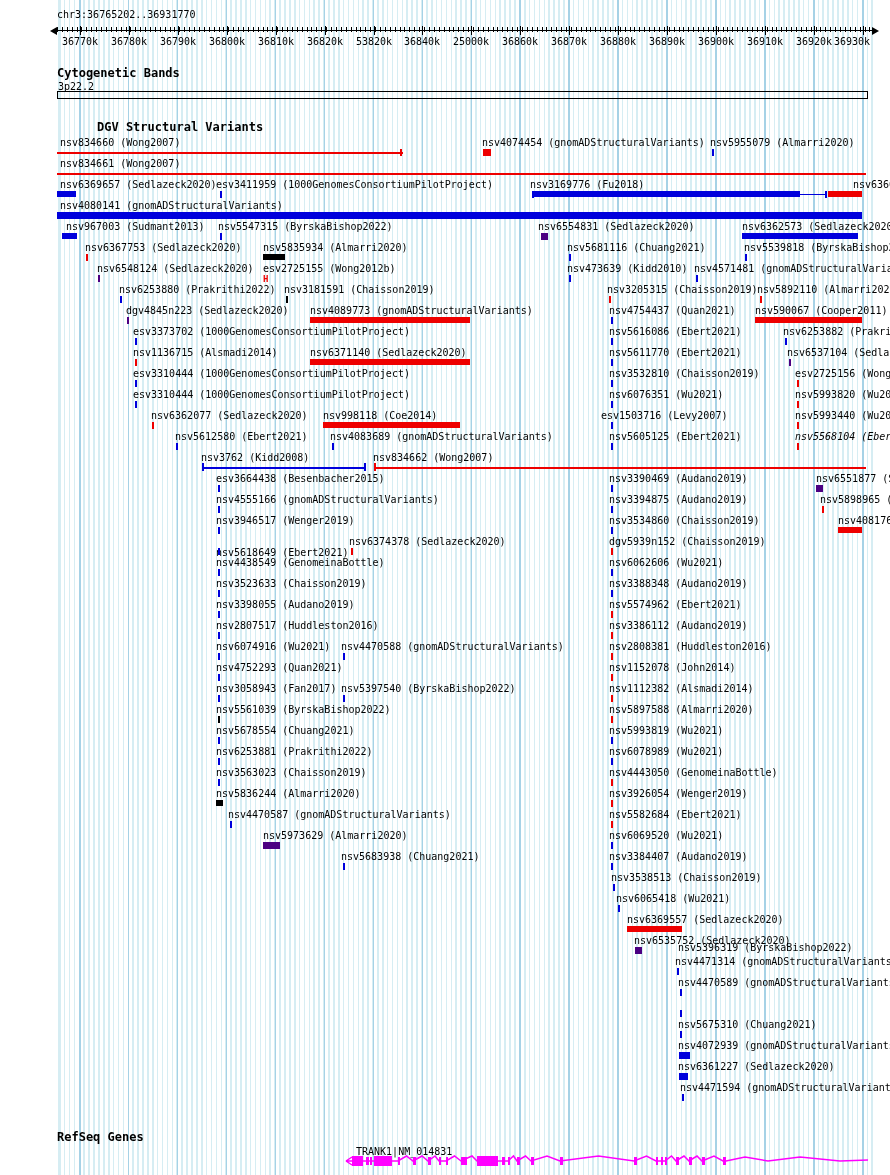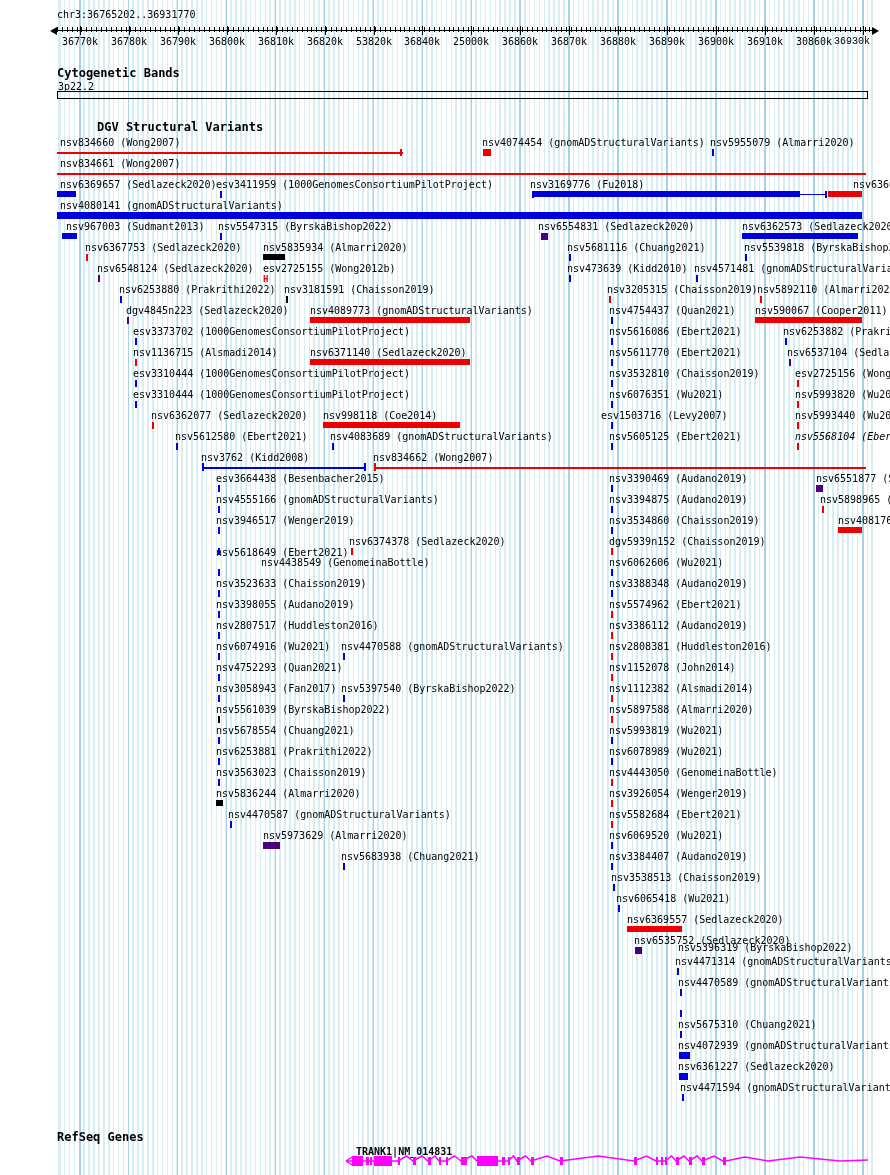--- a/index.html
+++ b/index.html
@@ -232,23 +232,23 @@
         <div class="abs ticklabel" style="left: 551px; top: 36px;">36870k</div>
         <div class="rtick" style="left: 618px; top: 26px; height: 9px; width: 1px;"></div>
         <div class="abs ticklabel" style="left: 600px; top: 36px;">36880k</div>
         <div class="rtick" style="left: 667px; top: 26px; height: 9px; width: 1px;"></div>
         <div class="abs ticklabel" style="left: 649px; top: 36px;">36890k</div>
         <div class="rtick" style="left: 716px; top: 26px; height: 9px; width: 1px;"></div>
         <div class="abs ticklabel" style="left: 698px; top: 36px;">36900k</div>
         <div class="rtick" style="left: 765px; top: 26px; height: 9px; width: 1px;"></div>
         <div class="abs ticklabel" style="left: 747px; top: 36px;">36910k</div>
         <div class="rtick" style="left: 814px; top: 26px; height: 9px; width: 1px;"></div>
-        <div class="abs ticklabel" style="left: 796px; top: 36px;">30860k</div>
+        <div class="abs ticklabel" style="left: 796px; top: 36px;">36920k</div>
         <div class="rtick" style="left: 863px; top: 26px; height: 9px; width: 1px;"></div>
-        <div class="abs ticklabel" style="left: 834px; top: 36px; font-family: Liberation Mono, monospace;">36930k</div>
+        <div class="abs ticklabel" style="left: 834px; top: 36px;">36930k</div>
       </div>
   </div>
 
   <div class="abs title" style="left:57px;top:67px;">Cytogenetic Bands</div>
   <div class="abs plain" style="left:58px;top:81px;">3p22.2</div>
   <div id="cytoband-bar"></div>
 
   <div class="abs title" style="left:57px;top:121px;margin-left:40px;">DGV Structural Variants</div>
   <div id="dgv-track">
       <div class="abs vlabel" style="left: 60px; top: 137px;">nsv834660 (Wong2007)</div>
@@ -379,21 +379,21 @@
       <div class="abs vlabel" style="left: 609px; top: 515px;">nsv3534860 (Chaisson2019)</div>
       <div class="marker" style="left: 611px; top: 527px; width: 2px; height: 7px; background: rgb(0, 0, 220);"></div>
       <div class="abs vlabel" style="left: 838px; top: 515px;">nsv408176</div>
       <div class="marker" style="left: 838px; top: 527px; width: 24px; height: 6px; background: rgb(238, 0, 0);"></div>
       <div class="abs vlabel" style="left: 216px; top: 547px;">nsv5618649 (Ebert2021)</div>
       <div class="marker" style="left: 218px; top: 548px; width: 2px; height: 7px; background: rgb(0, 0, 220);"></div>
       <div class="abs vlabel" style="left: 349px; top: 536px;">nsv6374378 (Sedlazeck2020)</div>
       <div class="marker" style="left: 351px; top: 548px; width: 2px; height: 7px; background: rgb(238, 0, 0);"></div>
       <div class="abs vlabel" style="left: 609px; top: 536px;">dgv5939n152 (Chaisson2019)</div>
       <div class="marker" style="left: 611px; top: 548px; width: 2px; height: 7px; background: rgb(238, 0, 0);"></div>
-      <div class="abs vlabel" style="left: 216px; top: 557px; margin-left: 45px;">nsv4438549 (GenomeinaBottle)</div>
+      <div class="abs vlabel" style="left: 216px; top: 557px;">nsv4438549 (GenomeinaBottle)</div>
       <div class="marker" style="left: 218px; top: 569px; width: 2px; height: 7px; background: rgb(0, 0, 220);"></div>
       <div class="abs vlabel" style="left: 609px; top: 557px;">nsv6062606 (Wu2021)</div>
       <div class="marker" style="left: 611px; top: 569px; width: 2px; height: 7px; background: rgb(0, 0, 220);"></div>
       <div class="abs vlabel" style="left: 216px; top: 578px;">nsv3523633 (Chaisson2019)</div>
       <div class="marker" style="left: 218px; top: 590px; width: 2px; height: 7px; background: rgb(0, 0, 220);"></div>
       <div class="abs vlabel" style="left: 609px; top: 578px;">nsv3388348 (Audano2019)</div>
       <div class="marker" style="left: 611px; top: 590px; width: 2px; height: 7px; background: rgb(0, 0, 220);"></div>
       <div class="abs vlabel" style="left: 216px; top: 599px;">nsv3398055 (Audano2019)</div>
       <div class="marker" style="left: 218px; top: 611px; width: 2px; height: 7px; background: rgb(0, 0, 220);"></div>
       <div class="abs vlabel" style="left: 609px; top: 599px;">nsv5574962 (Ebert2021)</div>
@@ -468,21 +468,21 @@
       <div class="marker" style="left: 680px; top: 1031px; width: 2px; height: 7px; background: rgb(0, 0, 220);"></div>
       <div class="abs vlabel" style="left: 678px; top: 1040px;">nsv4072939 (gnomADStructuralVariants</div>
       <div class="marker" style="left: 679px; top: 1052px; width: 11px; height: 7px; background: rgb(0, 0, 220);"></div>
       <div class="abs vlabel" style="left: 678px; top: 1061px;">nsv6361227 (Sedlazeck2020)</div>
       <div class="marker" style="left: 679px; top: 1073px; width: 9px; height: 7px; background: rgb(0, 0, 220);"></div>
       <div class="abs vlabel" style="left: 680px; top: 1082px;">nsv4471594 (gnomADStructuralVariants</div>
       <div class="marker" style="left: 682px; top: 1094px; width: 2px; height: 7px; background: rgb(0, 0, 220);"></div>
     </div>
 
   <div class="abs title" style="left:57px;top:1131px;">RefSeq Genes</div>
-  <div class="abs plain" style="left:356px;top:1146px;font-weight:bold;">TRANK1|NM_014831</div>
+  <div class="abs plain" style="left:356px;top:1146px;">TRANK1|NM_014831</div>
   <svg id="gene-svg" width="890" height="27">
       <path d="M346,13 L352,13 L366,13 L370,13 L374,13 L398,13 L406.5,8 L413,13 L422,8 L428,13 L435,8 L439,13 L446,13 L454.5,8 L461,13 L472,8 L477,13 L502,13 L508,13 L513.5,8 L517,13 L525.5,8 L531,13 L547,8 L560,13 L598.5,8 L634,13 L646.5,8 L656,13 L661,13 L665,13 L671.5,8 L676,13 L684,8 L689,13 L697,8 L702,13 L714,8 L723,13 L726,13 L745,9 L768,13 L800,9 L840,13 L868,12 M346,13 l6,-4 M346,13 l6,4" fill="none" stroke="#ff00ff" stroke-width="1.5"></path>
       <rect x="352" y="8" width="11" height="10" fill="#ff00ff"></rect>
       <rect x="366" y="9" width="3" height="8" fill="#ff00ff"></rect>
       <rect x="370" y="9" width="2" height="8" fill="#ff00ff"></rect>
       <rect x="374" y="8" width="18" height="10" fill="#ff00ff"></rect>
       <rect x="398" y="9" width="2" height="8" fill="#ff00ff"></rect>
       <rect x="413" y="9" width="3" height="8" fill="#ff00ff"></rect>
       <rect x="428" y="9" width="3" height="8" fill="#ff00ff"></rect>
       <rect x="439" y="9" width="2" height="8" fill="#ff00ff"></rect>

